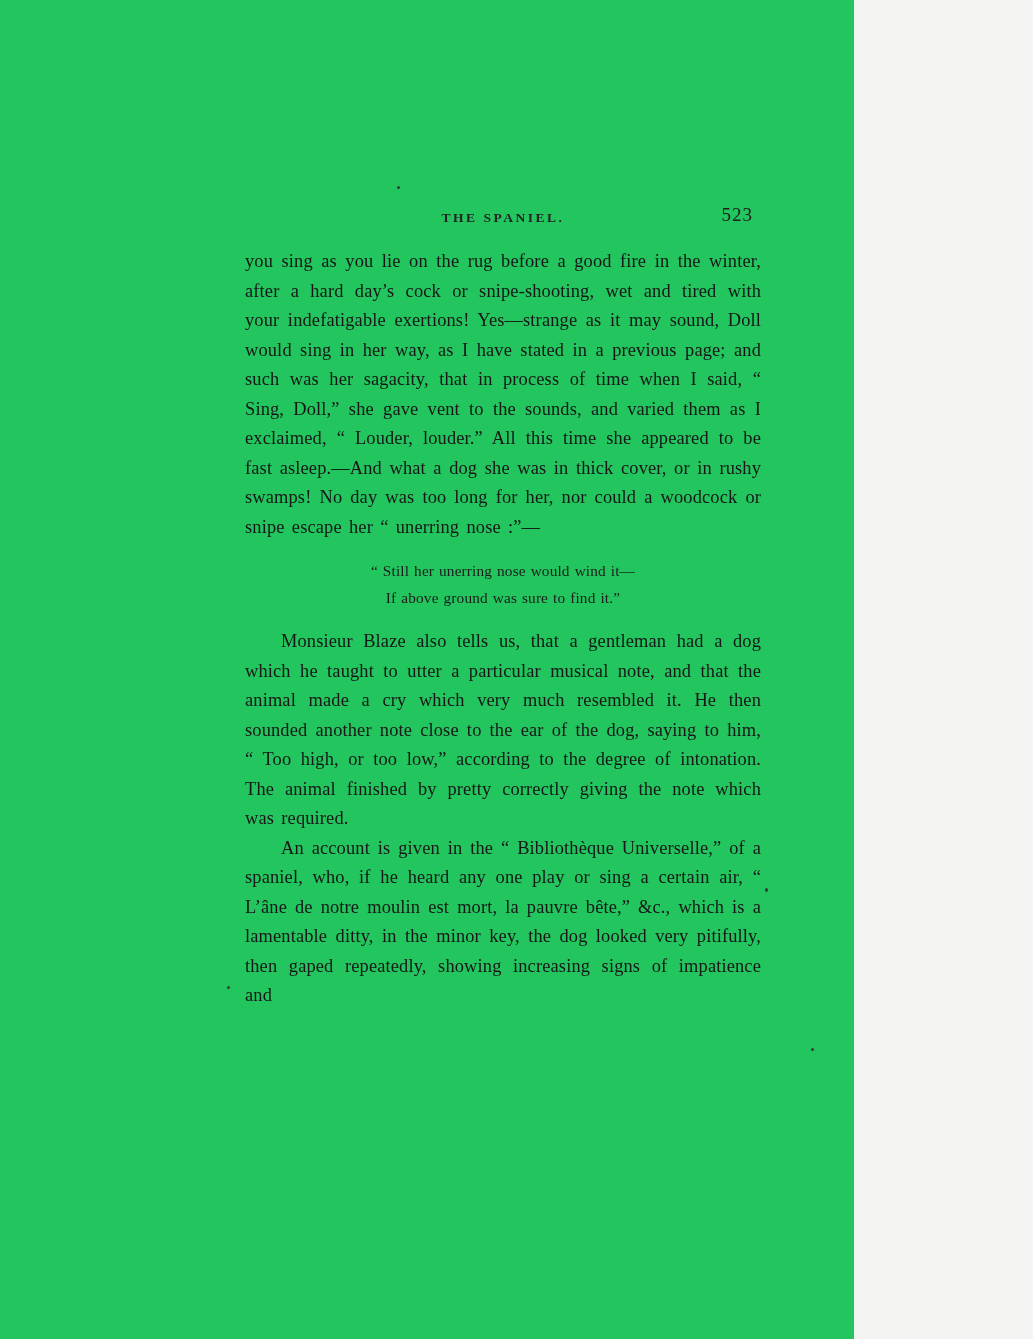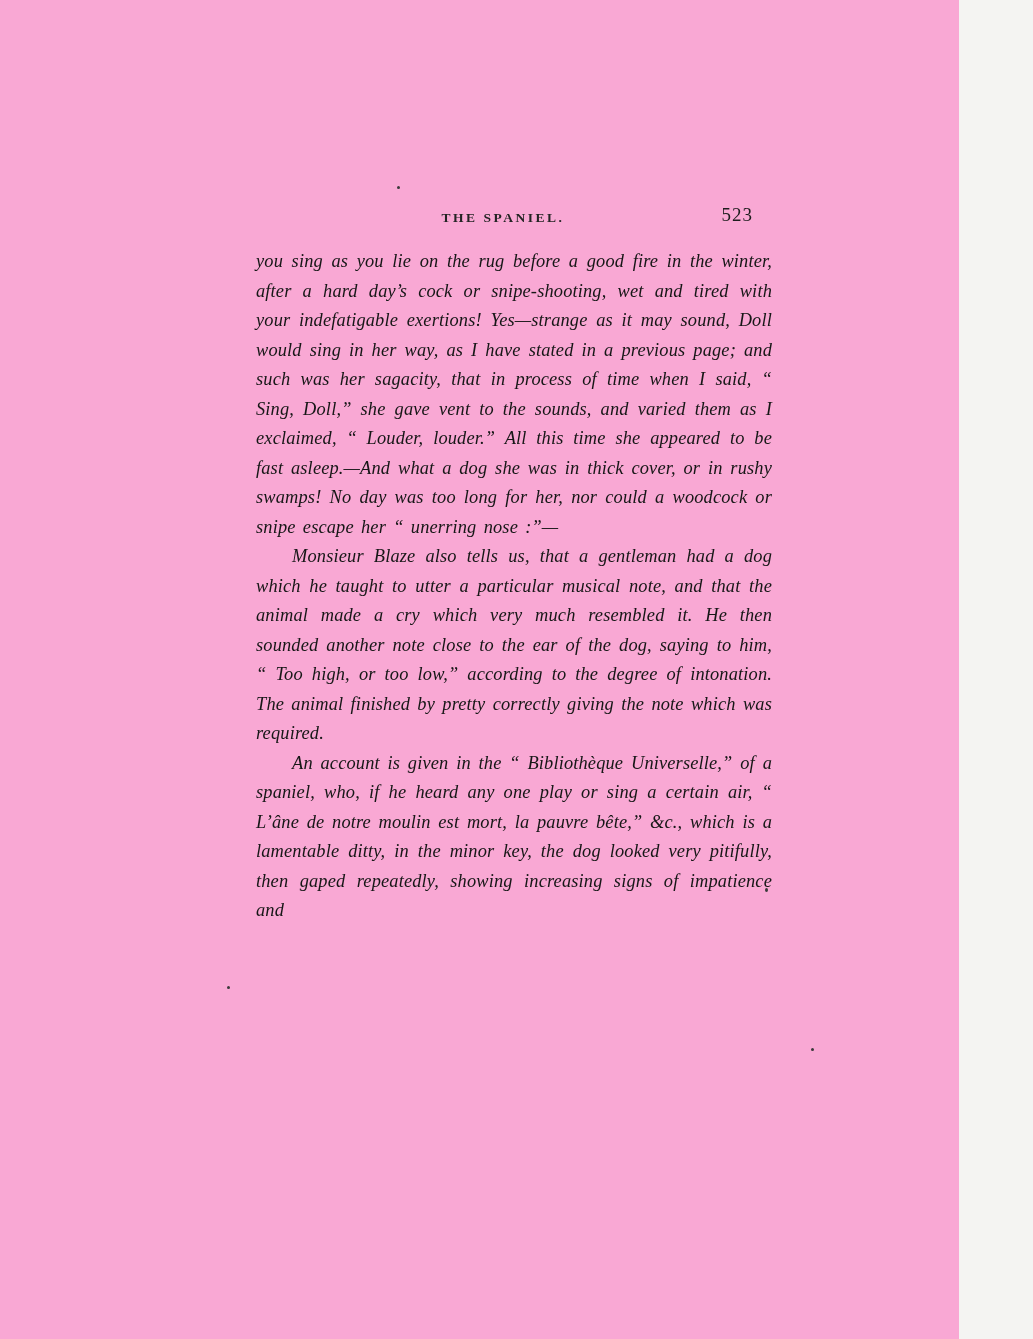--- a/index.html
+++ b/index.html
@@ -10,23 +10,23 @@
     width: 1033px;
     height: 1339px;
     position: relative;
     background: #f4f4f2;
     font-family: "Liberation Serif", serif;
   }
   .page {
     position: absolute;
     top: 0;
     left: 0;
-    width: 959px;
+    width: 854px;
     height: 1339px;
-    background: #f9a8d4;
+    background: #22c55e;
     color: #1b1b1b;
     overflow: hidden;
   }
   .header {
     position: absolute;
     top: 204px;
     left: 245px;
     width: 516px;
     height: 26px;
   }
@@ -45,29 +45,28 @@
     position: absolute;
     right: 8px;
     top: 0;
     font-size: 19px;
     letter-spacing: 1px;
     color: #1d1d1d;
   }
   .text-block {
     position: absolute;
     top: 247px;
-    left: 256px;
+    left: 245px;
     width: 516px;
     font-size: 18.4px;
     line-height: 29.5px;
     text-align: justify;
     word-spacing: 2.5px;
     letter-spacing: 0.15px;
     color: #171717;
-    font-style: italic;
   }
   .para {
     margin: 0;
     text-align: justify;
   }
   .para.indented {
     text-indent: 36px;
   }
   .verse {
     margin: 15px 0 16px 0;
@@ -93,20 +92,24 @@
 <div class="page">
 
   <div class="header">
     <span class="running-title">THE SPANIEL.</span>
     <span class="page-number">523</span>
   </div>
 
   <div class="text-block">
     <p class="para">you sing as you lie on the rug before a good fire in the winter, after a hard day’s cock or snipe-shooting, wet and tired with your indefatigable exertions!  Yes—strange as it may sound, Doll would sing in her way, as I have stated in a previous page; and such was her sagacity, that in process of time when I said, “ Sing, Doll,” she gave vent to the sounds, and varied them as I exclaimed, “ Louder, louder.”  All this time she appeared to be fast asleep.—And what a dog she was in thick cover, or in rushy swamps!  No day was too long for her, nor could a woodcock or snipe escape her “ unerring nose :”—</p>
 
+    <div class="verse">
+      <div>“ Still her unerring nose would wind it—</div>
+      <div>If above ground was sure to find it.”</div>
+    </div>
 
     <p class="para indented">Monsieur Blaze also tells us, that a gentleman had a dog which he taught to utter a particular musical note, and that the animal made a cry which very much resembled it.  He then sounded another note close to the ear of the dog, saying to him, “ Too high, or too low,” according to the degree of intonation.  The animal finished by pretty correctly giving the note which was required.</p>
 
     <p class="para indented">An account is given in the “ Bibliothèque Universelle,” of a spaniel, who, if he heard any one play or sing a certain air, “ L’âne de notre moulin est mort, la pauvre bête,” &amp;c., which is a lamentable ditty, in the minor key, the dog looked very pitifully, then gaped repeatedly, showing increasing signs of impatience and</p>
   </div>
 
   <div class="speck s1"></div>
   <div class="speck s2"></div>
   <div class="speck s3"></div>
   <div class="speck s4"></div>

